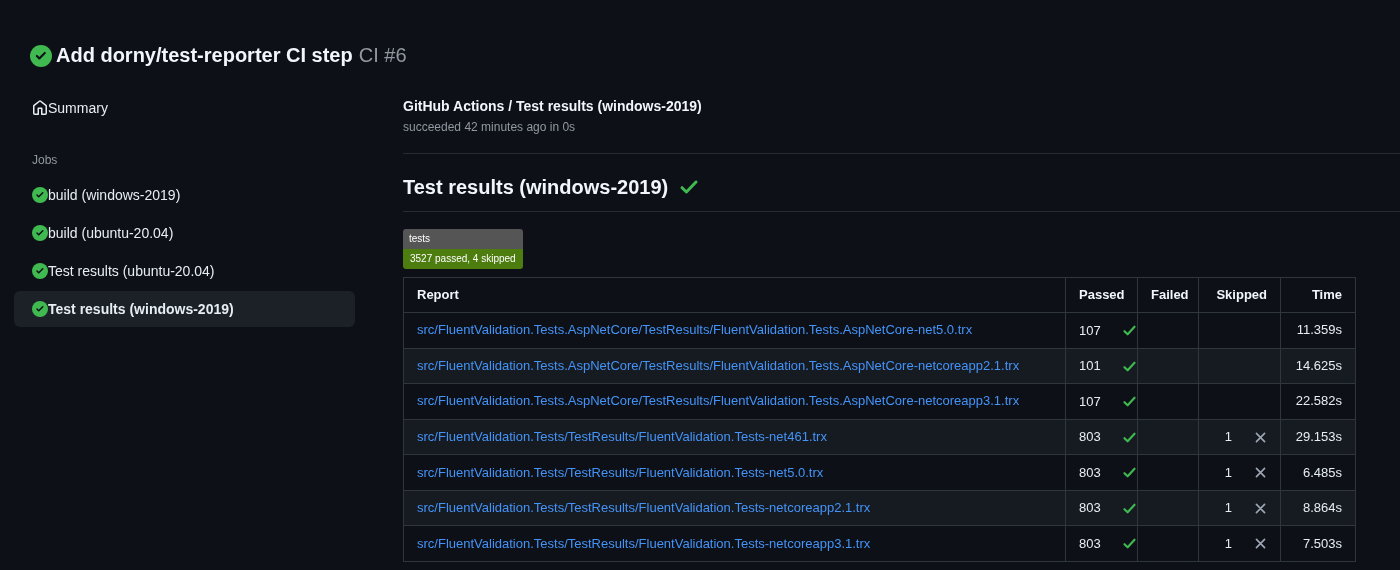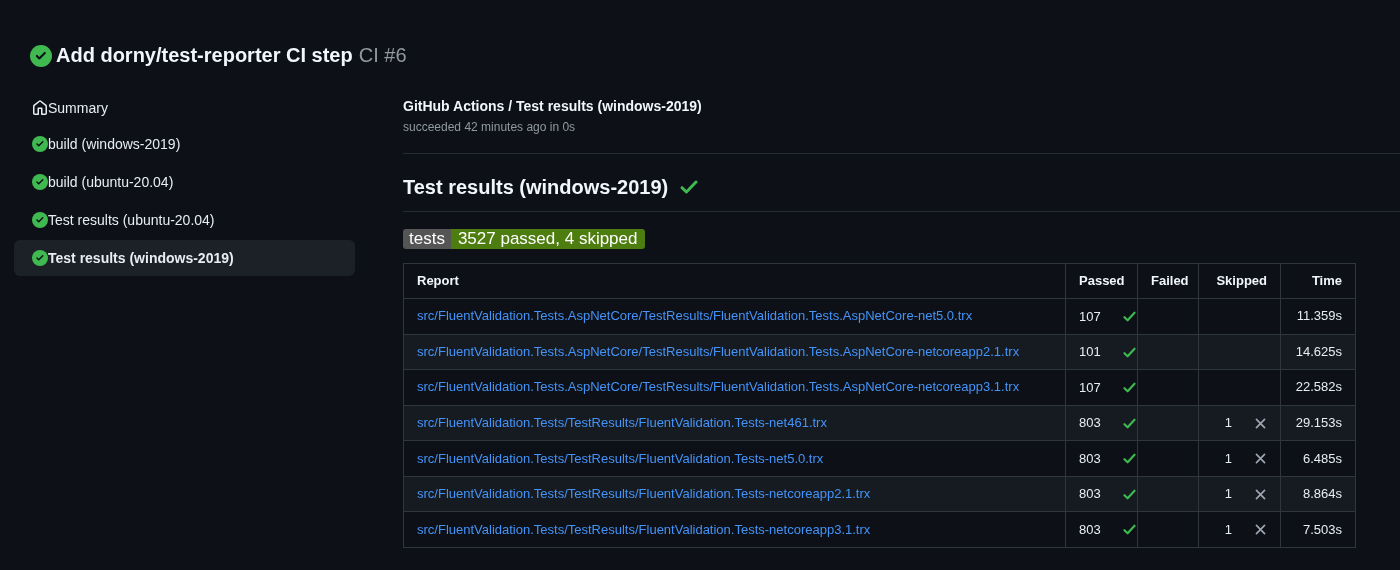--- a/index.html
+++ b/index.html
@@ -68,32 +68,33 @@
     border-bottom: 1px solid #262c36;
   }
   .section-head h2 { font-size: 20px; font-weight: 700; color: #f0f6fc; line-height: 24px; }
   .check-glyph { width: 18px; height: 18px; display: block; }
   
   .badge {
     display: inline-flex;
     margin-top: 17px;
     border-radius: 3px;
     overflow: hidden;
-    font-size: 17px;
+    font-size: 10px;
     line-height: 20px;
     color: #ffffff;
+    flex-direction: column;
   }
   .badge .badge-label { padding: 0 6px; }
   .badge .badge-value { padding: 0 7px; font-weight: 400; }
   
   table.results {
     border-collapse: collapse;
     table-layout: fixed;
     width: 952px;
-    margin-top: 14px;
+    margin-top: 8px;
     font-size: 13px;
     border-radius: 18px;
   }
   table.results col.c-report  { width: 662px; }
   table.results col.c-passed  { width: 72px; }
   table.results col.c-failed  { width: 61px; }
   table.results col.c-skipped { width: 82px; }
   table.results col.c-time    { width: 75px; }
   table.results th, table.results td {
     border: 1px solid #30363d;
@@ -128,20 +129,21 @@
 <div class="layout">
 
   <div class="sidebar">
     <div class="side-item">
       <svg class="icon-16" viewBox="0 0 16 16">
         <path fill="#e6edf3" d="M6.906.664a1.749 1.749 0 0 1 2.187 0l5.25 4.2c.415.332.657.835.657 1.367v7.019A1.75 1.75 0 0 1 13.25 15h-3.5a.75.75 0 0 1-.75-.75V9H7v5.25a.75.75 0 0 1-.75.75h-3.5A1.75 1.75 0 0 1 1 13.25V6.23c0-.531.242-1.034.657-1.366l5.25-4.2Zm1.25 1.171a.25.25 0 0 0-.312 0l-5.25 4.2a.25.25 0 0 0-.094.196v7.019c0 .138.112.25.25.25H5.5V8.25a.75.75 0 0 1 .75-.75h3.5a.75.75 0 0 1 .75.75v5.25h2.75a.25.25 0 0 0 .25-.25V6.23a.25.25 0 0 0-.094-.195l-5.25-4.2Z"></path>
       </svg>
       <span>Summary</span>
     </div>
 
+    <div class="side-section-label">Jobs</div>
 
     <div class="jobs-list">
       <div class="side-item">
         <svg class="icon-16" viewBox="0 0 16 16">
             <circle cx="8" cy="8" r="8" fill="#3fb950"></circle>
             <path d="M11.28 6.28l-3.99 4a.75.75 0 0 1-1.06 0L4.47 8.53a.75.75 0 1 1 1.06-1.06l1.23 1.22 3.46-3.47a.75.75 0 1 1 1.06 1.06z" fill="#0d1117"></path>
           </svg>
         <span>build (windows-2019)</span>
       </div>
       <div class="side-item">

